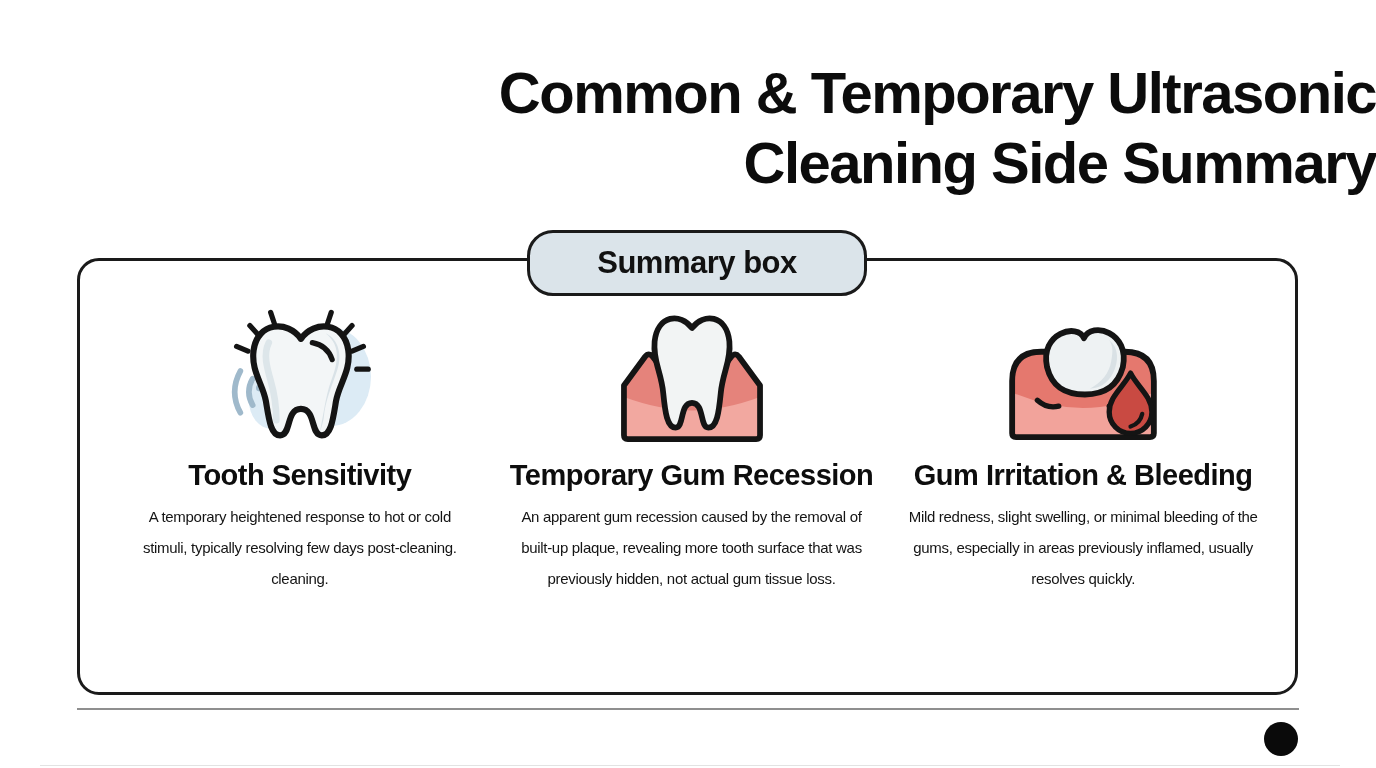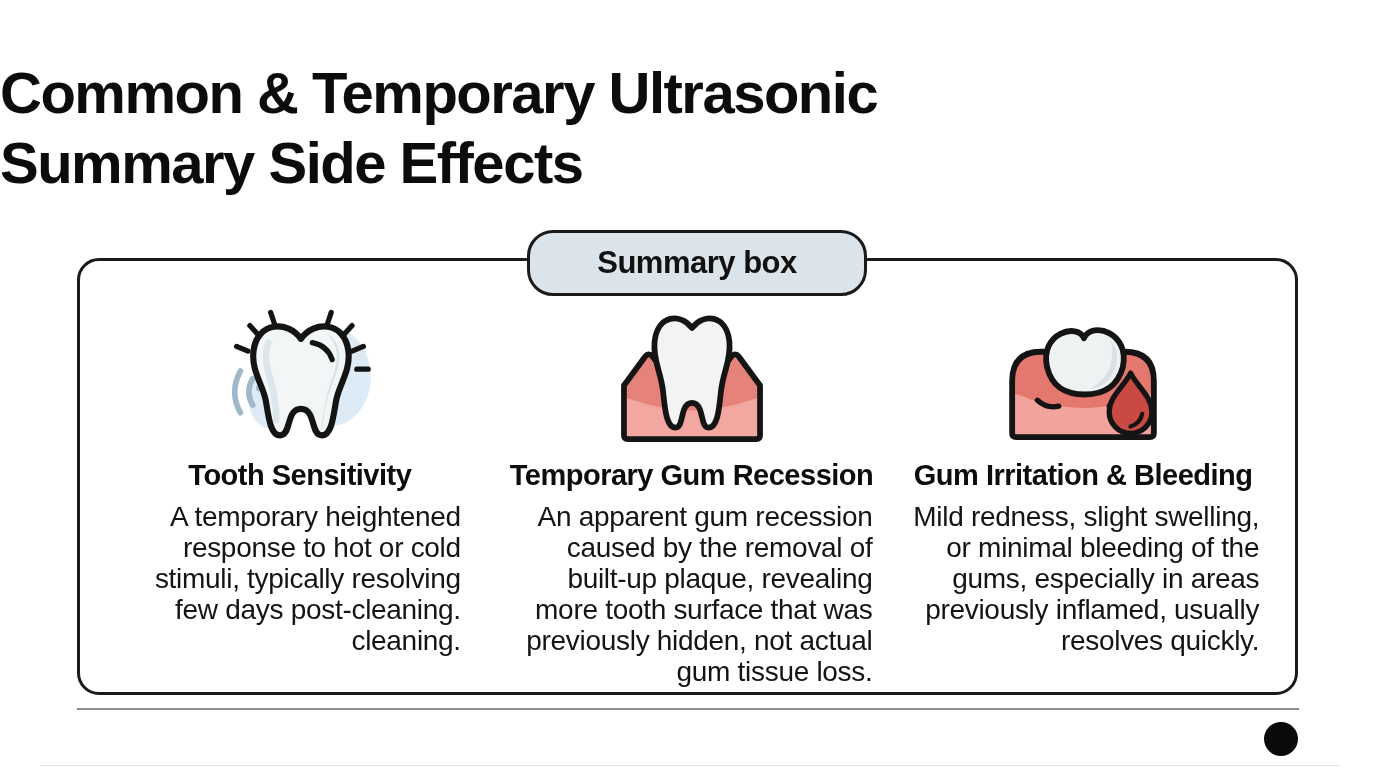--- a/index.html
+++ b/index.html
@@ -13,21 +13,21 @@
     font-family: "Liberation Sans", sans-serif;
     color: #101010;
   }
 
   
   .title {
     position: absolute;
     top: 58px;
     left: 0;
     width: 100%;
-    text-align: left;
+    text-align: right;
     font-weight: 700;
     font-size: 58px;
     line-height: 70px;
     letter-spacing: -1.5px;
     color: #0c0c0c;
   }
 
   
   .summary-pill {
     position: absolute;
@@ -78,25 +78,24 @@
   }
   .col-heading {
     font-weight: 700;
     font-size: 29px;
     letter-spacing: -0.5px;
     color: #0d0d0d;
     margin-bottom: 9px;
     white-space: nowrap;
   }
   .col-body {
-    font-size: 28px;
+    font-size: 15px;
     line-height: 31px;
     letter-spacing: -0.3px;
     color: #141414;
-    text-align: right;
   }
   .col:nth-child(1) .col-body { max-width: 322px; }
   .col:nth-child(2) .col-body { max-width: 362px; }
   .col:nth-child(3) .col-body { max-width: 352px; }
 
   
   .footer-divider {
     position: absolute;
     top: 708px;
     left: 77px;
@@ -124,21 +123,21 @@
 
   svg { display: block; }
 </style>
 </head>
 <body>
 
 <div class="page">
 
   <div class="title">
     <div>Common &amp; Temporary Ultrasonic</div>
-    <div>Summary Side Effects</div>
+    <div>Cleaning Side Summary</div>
   </div>
 
   <div class="summary-pill">
     <span>Summary box</span>
   </div>
 
   <div class="summary-box">
 
     <div class="col">
       <div class="icon-wrap">

